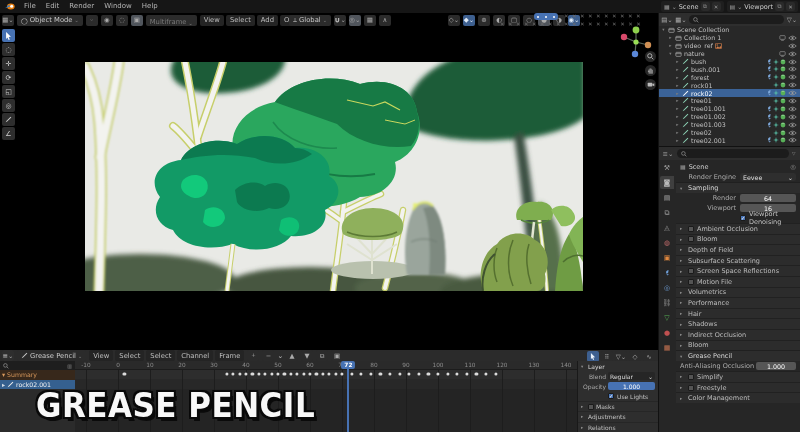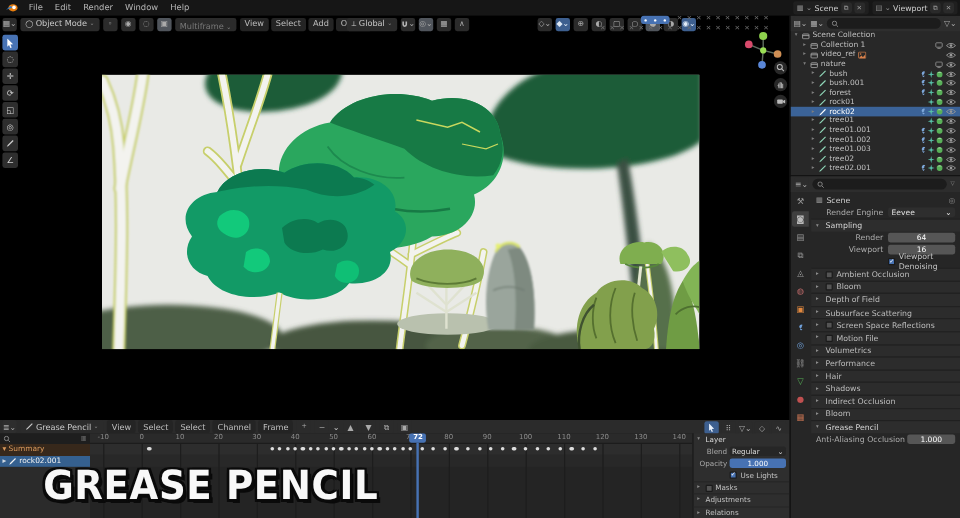--- a/index.html
+++ b/index.html
@@ -992,20 +992,36 @@
     <div class="pr-panelhead">
       <span class="tri">▾</span>
         <span>Grease Pencil</span>
     </div>
     <div class="pr-row">
       <span class="pr-label" style="width:72px;">Anti-Aliasing Occlusion</span>
       <div class="pr-val">
           <span>1.000</span>
         </div>
     </div>
+    <div id="pr-bottom">
+        <div class="pr-cpanel">
+          <div class="tri">▸</div>
+          <div class="cb"></div>
+          <span>Simplify</span>
+        </div>
+        <div class="pr-cpanel">
+          <div class="tri">▸</div>
+          <div class="cb"></div>
+          <span>Freestyle</span>
+        </div>
+        <div class="pr-cpanel">
+          <div class="tri">▸</div>
+          <span>Color Management</span>
+        </div>
+      </div>
   </div>
 </div>
 
 <div id="ds">
   <div id="ds-header">
     <div class="hicon" style="background:#2e2e2e;">≣<span class="car">⌄</span></div>
     <div class="hbtn">
       <svg width="7" height="7" viewBox="0 0 10 10">
           <path d="M1 9 L3 8 L9 2 L8 1 L2 7 Z" fill="#c9c9c9"></path>
         </svg>

